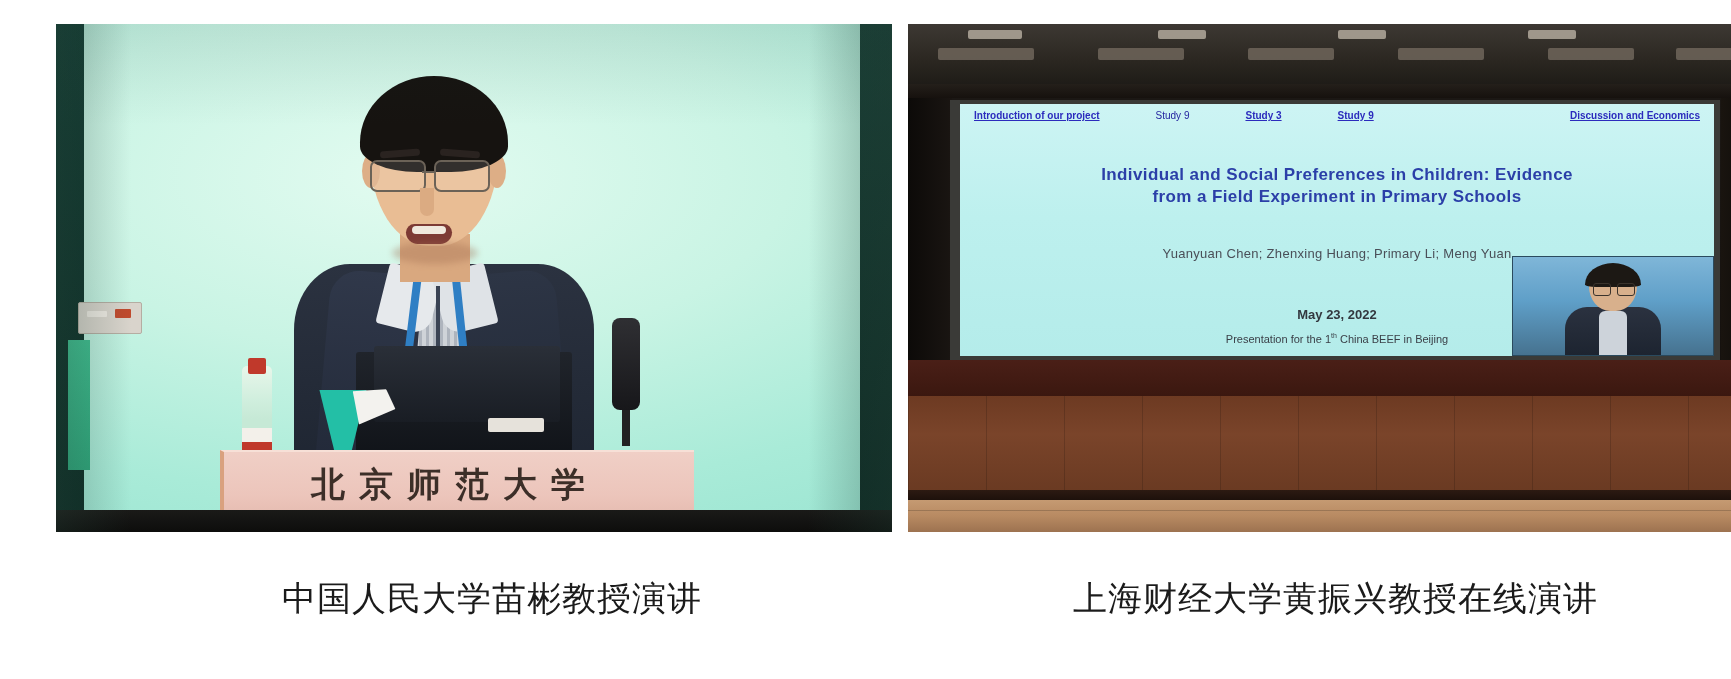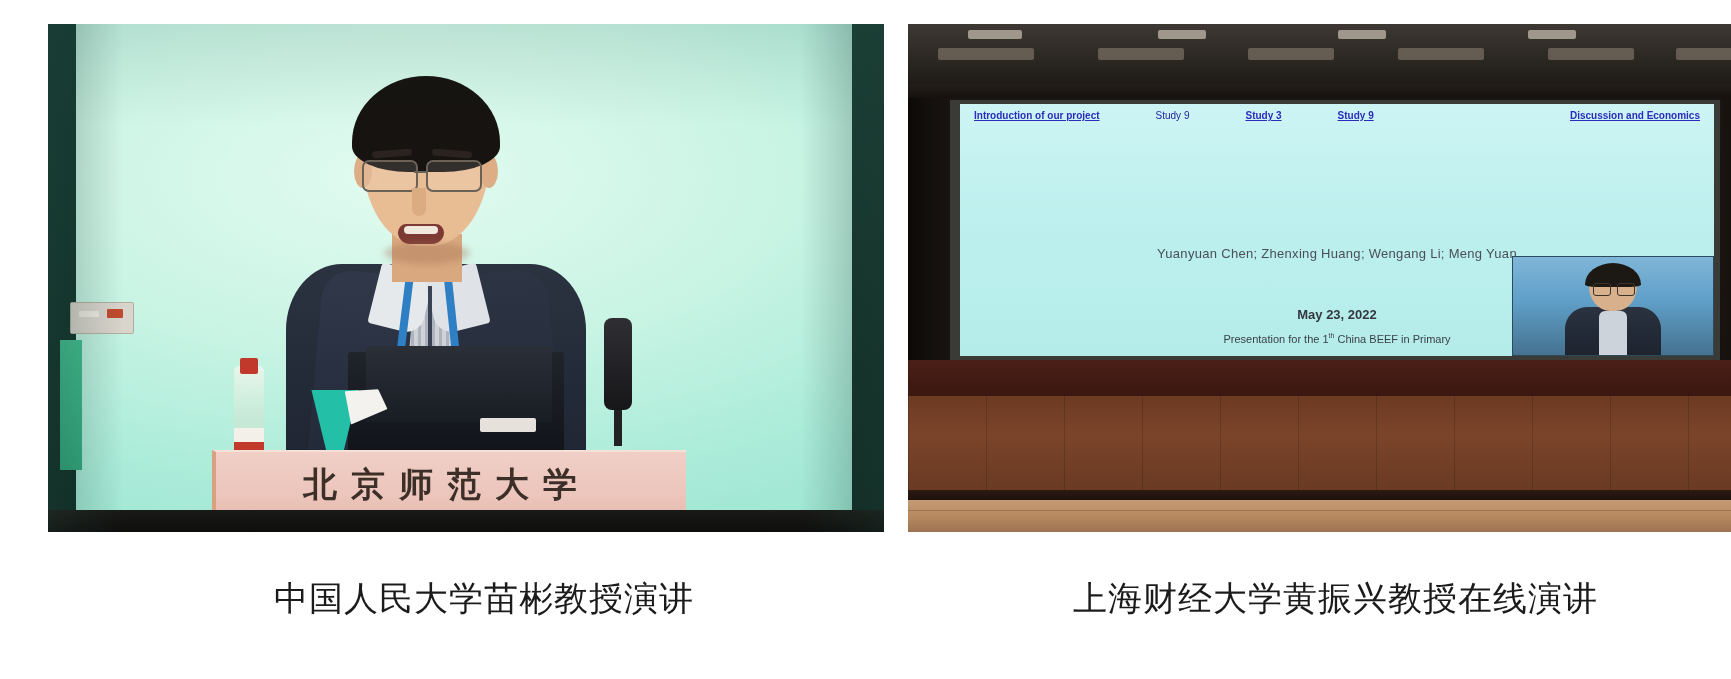--- a/index.html
+++ b/index.html
@@ -27,21 +27,21 @@
     left: 0;
     top: 0;
     width: 1731px;
     height: 679px;
   }
 
   .figure {
     position: absolute;
     top: 8px;
   }
-  .figure.left  { left: 8px;  width: 872px; }
+  .figure.left  { left: 16px;  width: 872px; }
   .figure.right { left: 868px; width: 855px; }
 
   .photo {
     position: relative;
     overflow: hidden;
     box-sizing: border-box;
   }
   .figure.left .photo  { width: 836px; height: 508px; }
   .figure.right .photo { width: 855px; height: 508px; }
 
@@ -506,27 +506,31 @@
               <span class="nav-gap"></span>
               <span class="nav-item plain">Study 9</span>
               <span class="nav-gap"></span>
               <span class="nav-item">Study 3</span>
               <span class="nav-gap"></span>
               <span class="nav-item">Study 9</span>
               <span class="nav-spacer"></span>
               <span class="nav-item">Discussion and Economics</span>
             </div>
 
-
-            <div class="slide-authors">Yuanyuan Chen; Zhenxing Huang; Wengang Li; Meng Yuan</div>
+            <div class="slide-title">
+              <div>Individual and Social Preferences in Children:  Evidence</div>
+              <div>from a Field Experiment in Primary Schools</div>
+            </div>
+
+            <div class="slide-authors">Yuanyuan Chen; Zhenxing Huang; Primary Li; Meng Yuan</div>
 
 
             <div class="slide-date">May 23, 2022</div>
 
-            <div class="slide-venue"><span>Presentation for the 1</span><sup>th</sup><span> China BEEF in Primary</span></div>
+            <div class="slide-venue"><span>Presentation for the 1</span><sup>th</sup><span> China BEEF in Beijing</span></div>
 
             <div class="webcam">
               <div class="cam-body"></div>
               <div class="cam-shirt"></div>
               <div class="cam-head"></div>
               <div class="cam-hair"></div>
               <div class="cam-lens-l"></div>
               <div class="cam-lens-r"></div>
             </div>
 

